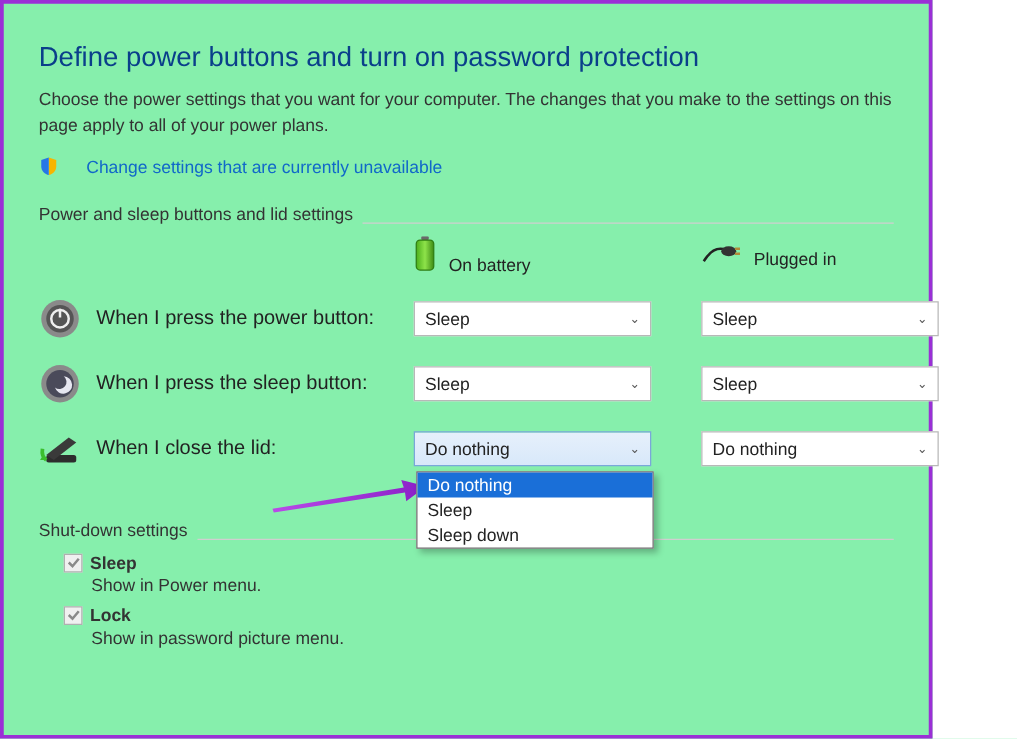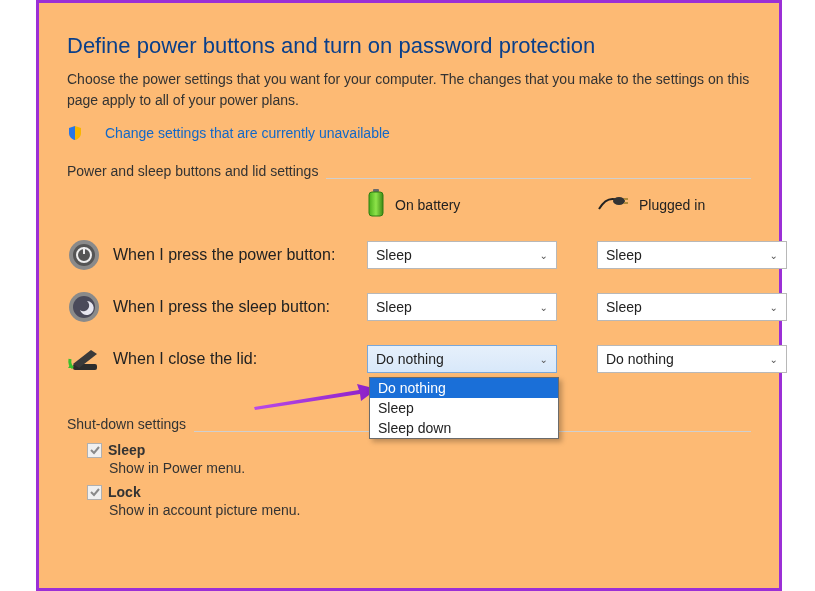--- a/index.html
+++ b/index.html
@@ -9,22 +9,21 @@
     font-size: 14px;
     color: #222;
     background: #fff;
   }
   .frame {
     width: 746px;
     height: 591px;
     border: 3px solid #9b2fd6;
     padding: 18px 28px 18px 28px;
     position: relative;
-    background: #fdba74;
-    margin-left: 36px;
+    background: #86efac;
   }
   h1.page-title {
     color: #0a3f8a;
     font-size: 22px;
     font-weight: 400;
     margin: 12px 0 10px 0;
   }
   .subtext {
     color: #333;
     font-size: 14px;
@@ -55,21 +54,21 @@
     background: #cfcfcf;
   }
   .grid {
     display: grid;
     grid-template-columns: 300px 190px 40px 190px;
     row-gap: 18px;
     align-items: center;
   }
   .col-head {
     display: flex;
-    align-items: center;
+    align-items: flex-end;
     gap: 10px;
     font-size: 14px;
     color: #222;
   }
   .battery-icon { width: 18px; height: 28px; }
   .plug-icon { width: 32px; height: 18px; }
   .row-label {
     display: flex;
     align-items: center;
     gap: 12px;
@@ -304,16 +303,16 @@
     <div class="chk-sub">Show in Power menu.</div>
 
     <div class="chk-row">
       <span class="chk">
         <svg viewBox="0 0 10 9">
             <path d="M1 4 L4 7 L9 1" stroke="#8a8a8a" stroke-width="2" fill="none"></path>
           </svg>
       </span>
       <span class="chk-label">Lock</span>
     </div>
-    <div class="chk-sub">Show in account picture menu.</div>
+    <div class="chk-sub">Show in password picture menu.</div>
   </div>
 
 </div>
 
 </body></html>

